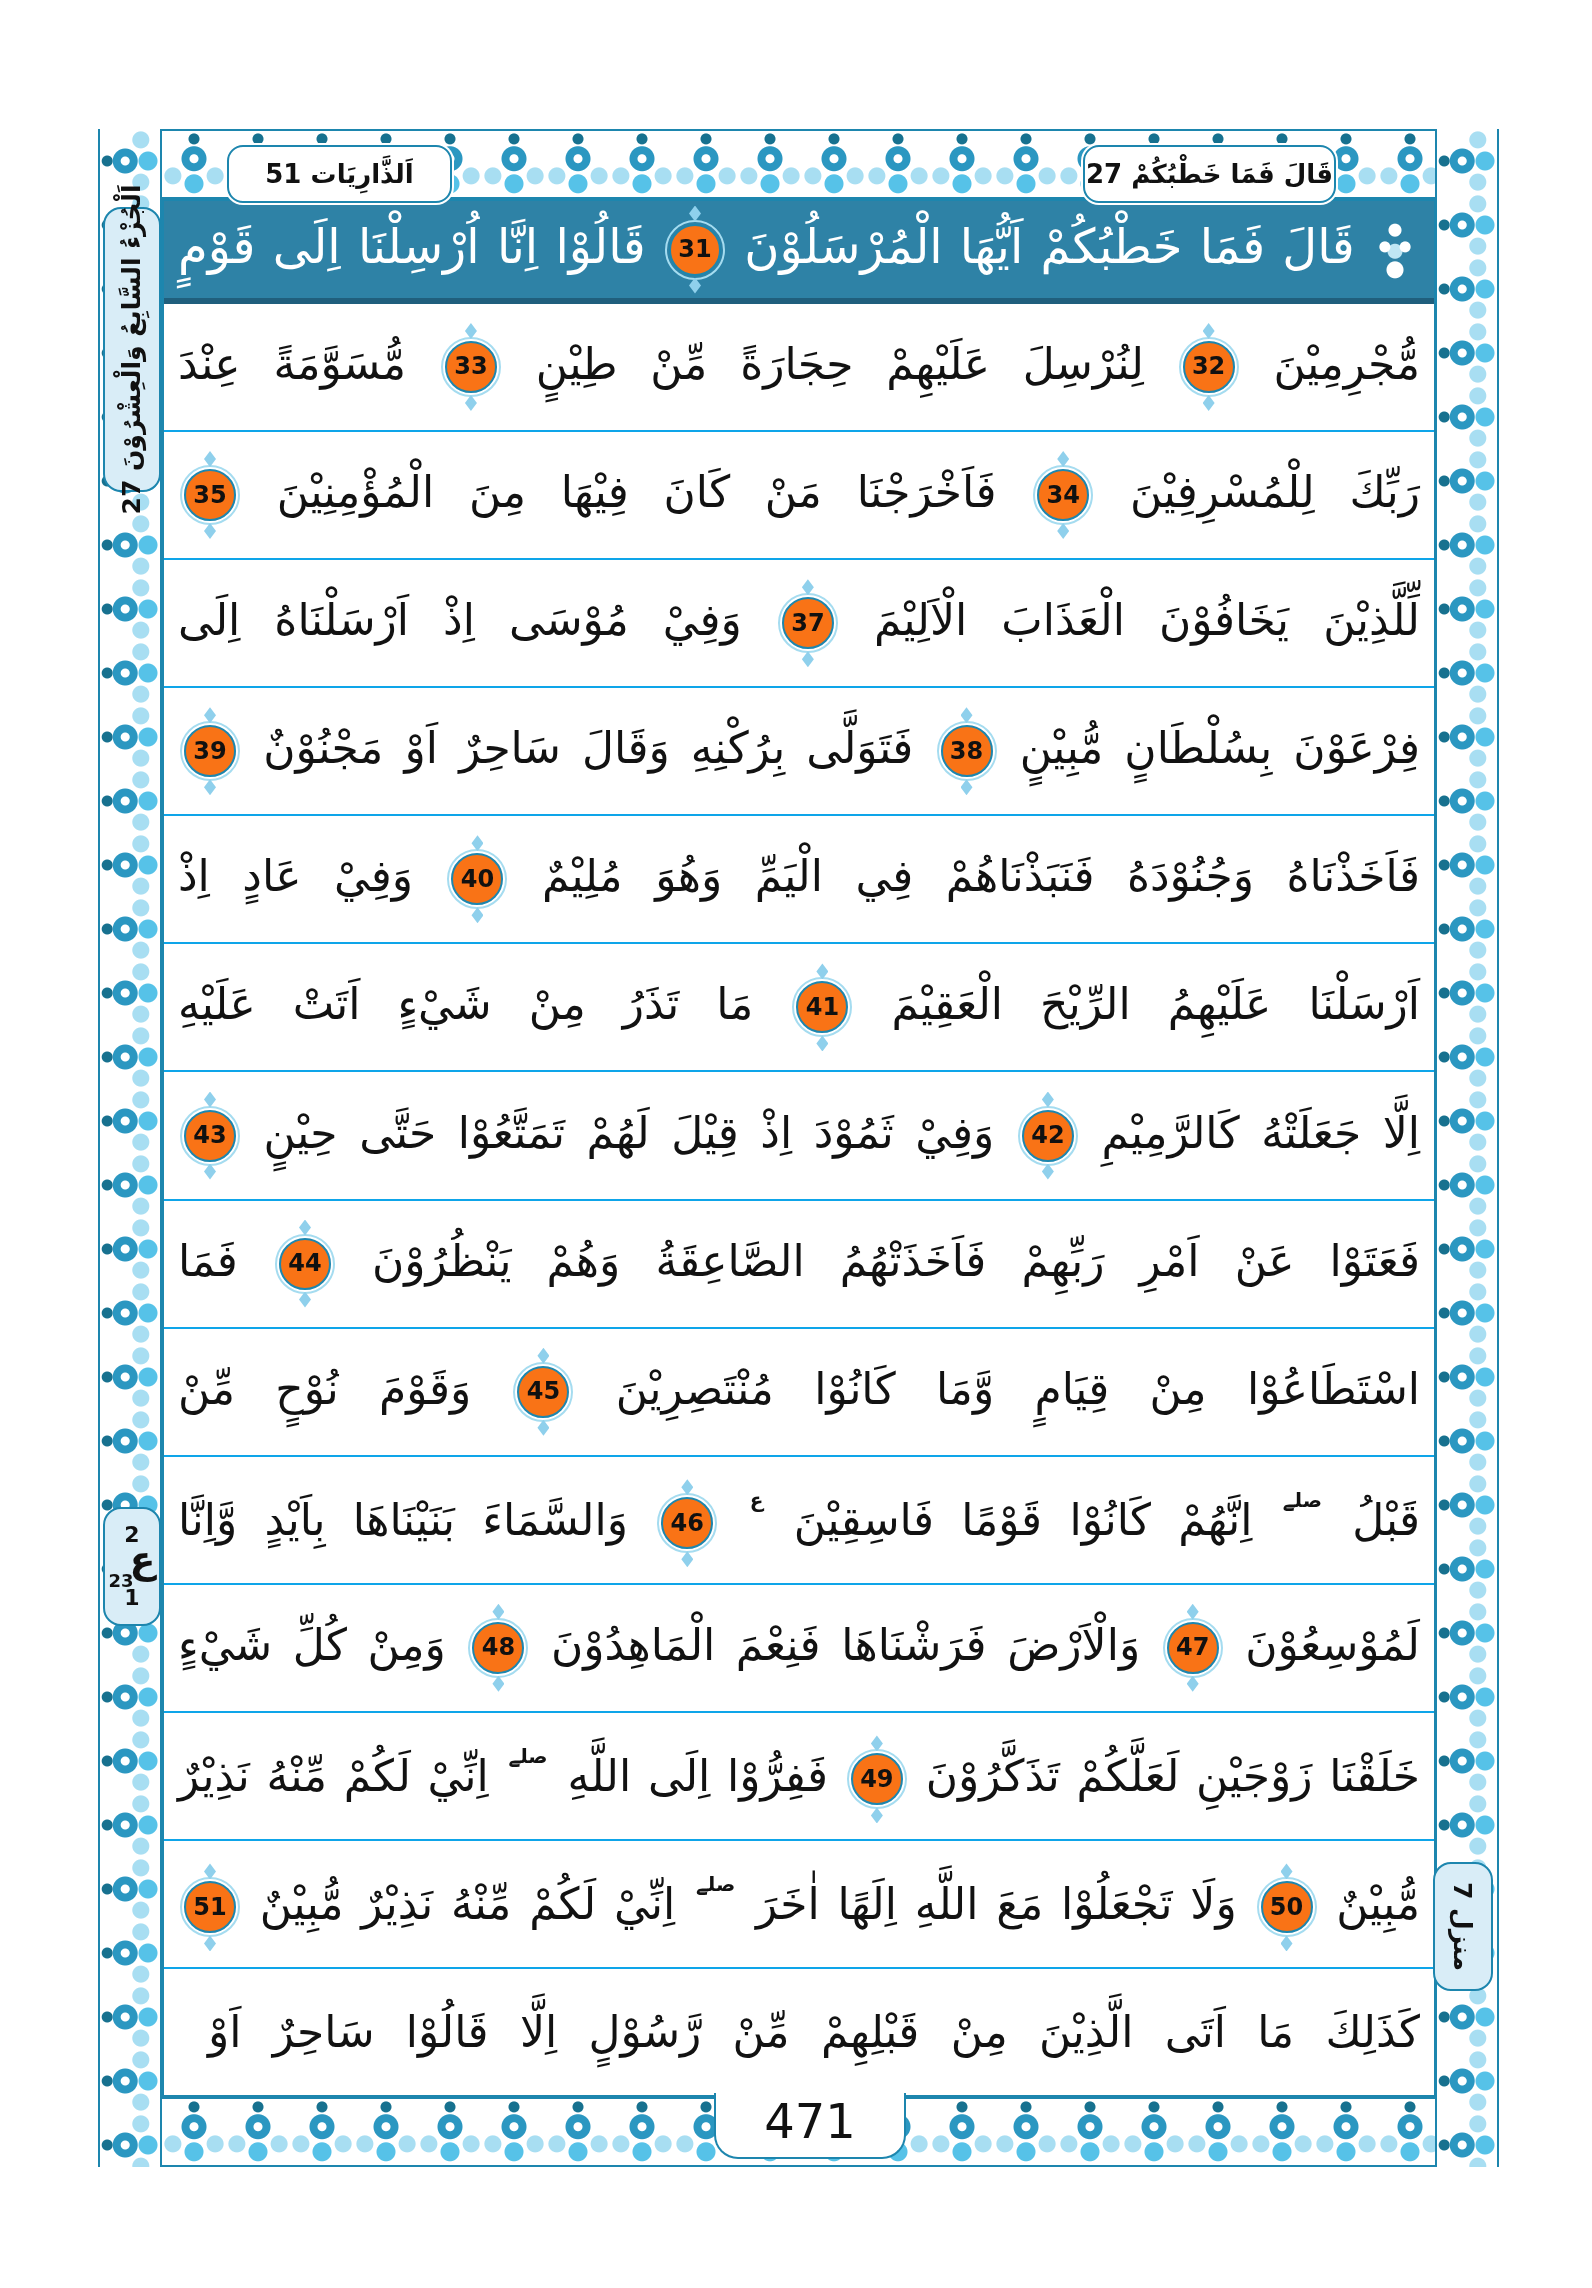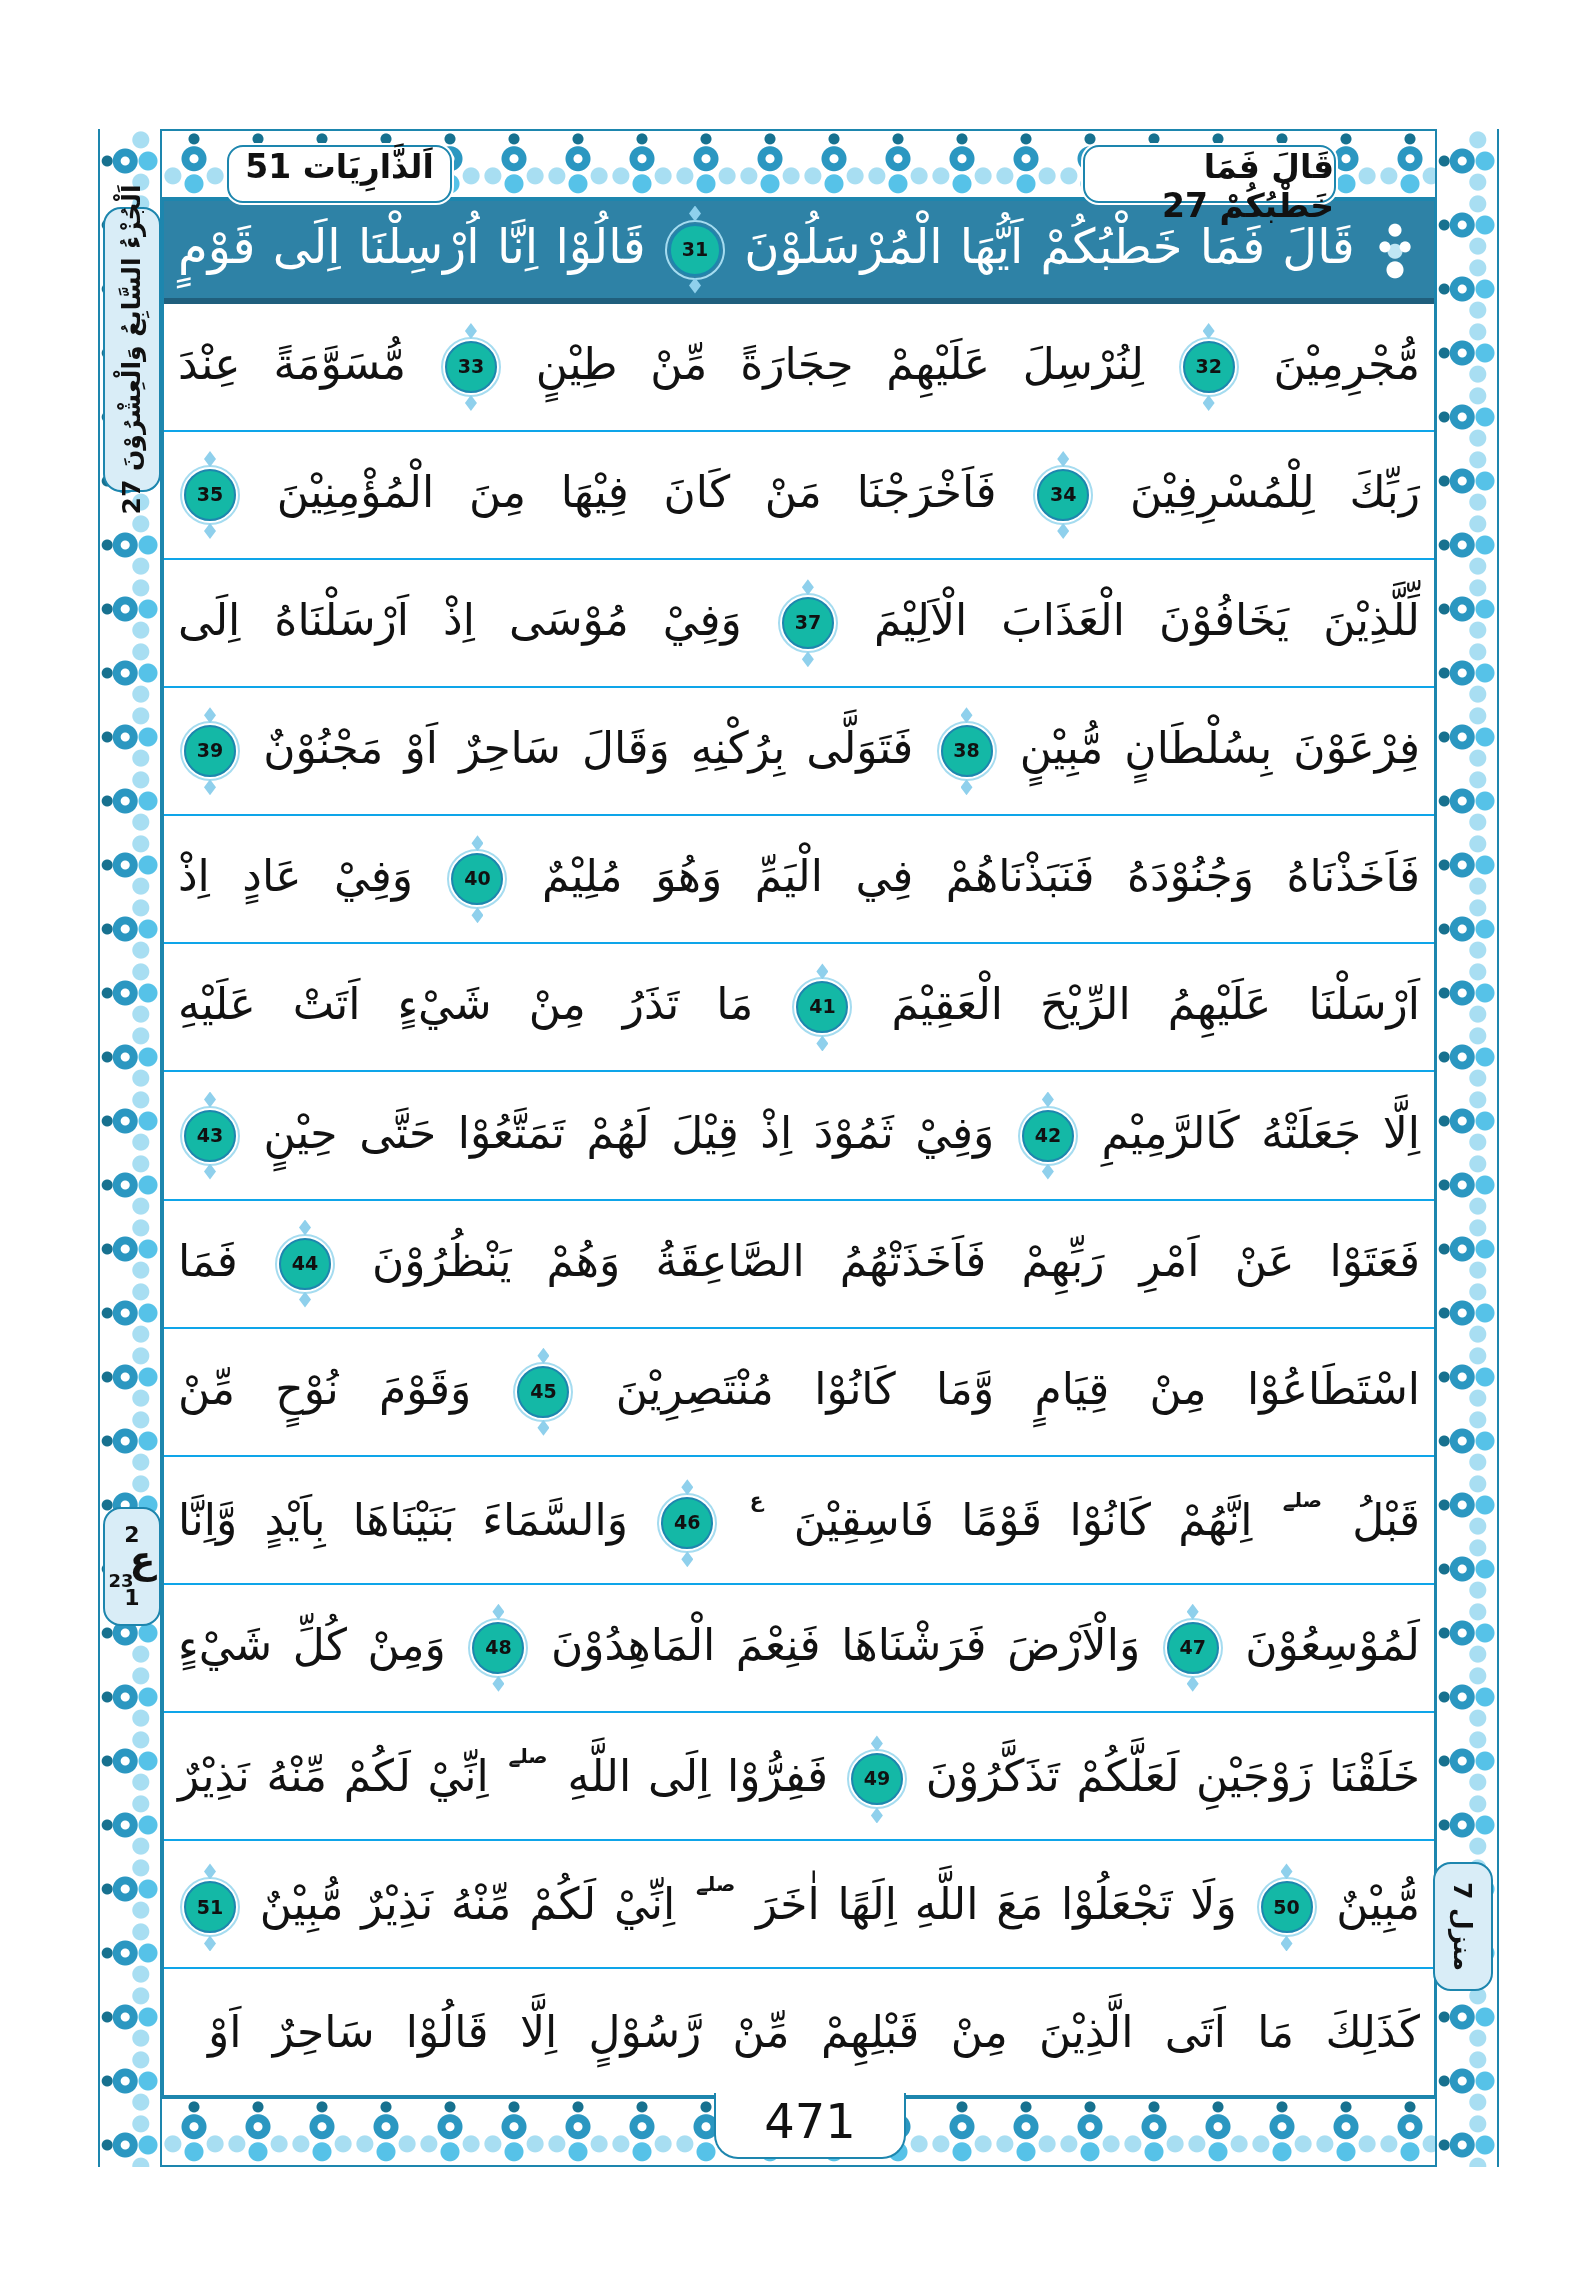--- a/index.html
+++ b/index.html
@@ -39,22 +39,22 @@
       radial-gradient(circle at 12% 50%, #17718f 0 5px, rgba(0,0,0,0) 6px);
     background-size:100% 64px; background-repeat:repeat-y;
   }
   .strip-left { left:0; }
   .strip-right { left:1337px; }
 
   
   .tab {
     position:absolute; z-index:3; background:#fff;
     border:2px solid #1d86ae; border-radius:16px;
-    display:flex; justify-content:center;
-    font-size:33px; font-weight:bold; direction:rtl;
+    display:flex; align-items:center; justify-content:center;
+    font-size:26px; font-weight:bold; direction:rtl;
     box-shadow:0 0 0 2px #ffffff;
   }
   .tab-surah { left:129px; top:16px; width:225px; height:58px; }
   .tab-juz   { left:985px; top:16px; width:253px; height:58px; }
 
   
   .margin-box {
     position:absolute; z-index:3; background:#d9edf7;
     border:2px solid #1d86ae; border-radius:18px;
   }
@@ -100,23 +100,23 @@
     font-size:44px; line-height:1.05; color:#121212;
   }
   .line-row.highlight {
     flex:0 0 103px; background:#2e82a6; border-bottom:6px solid #205f7d;
   }
   .line-row.highlight .line-text { color:#ffffff; font-size:48px; }
 
   .verse-circle {
     display:inline-flex; align-items:center; justify-content:center;
     width:52px; height:52px; border-radius:50%;
-    background:#14b8a6; border:2px solid #1d86ae;
+    background:#f97316; border:2px solid #1d86ae;
     outline:2px solid #a5dcf0; outline-offset:2px;
-    font-size:19px; color:#111; font-weight:bold;
+    font-size:24px; color:#111; font-weight:bold;
     margin:0 6px; position:relative; vertical-align:middle;
     text-align:center; text-align-last:center;
   }
   .verse-circle::before, .verse-circle::after {
     content:""; position:absolute; left:50%; width:12px; height:16px;
     background:#8fd0ec; transform:translateX(-50%) rotate(0deg);
     clip-path:polygon(50% 0, 100% 50%, 50% 100%, 0 50%);
   }
   .verse-circle::before { top:-20px; }
   .verse-circle::after  { bottom:-20px; }

